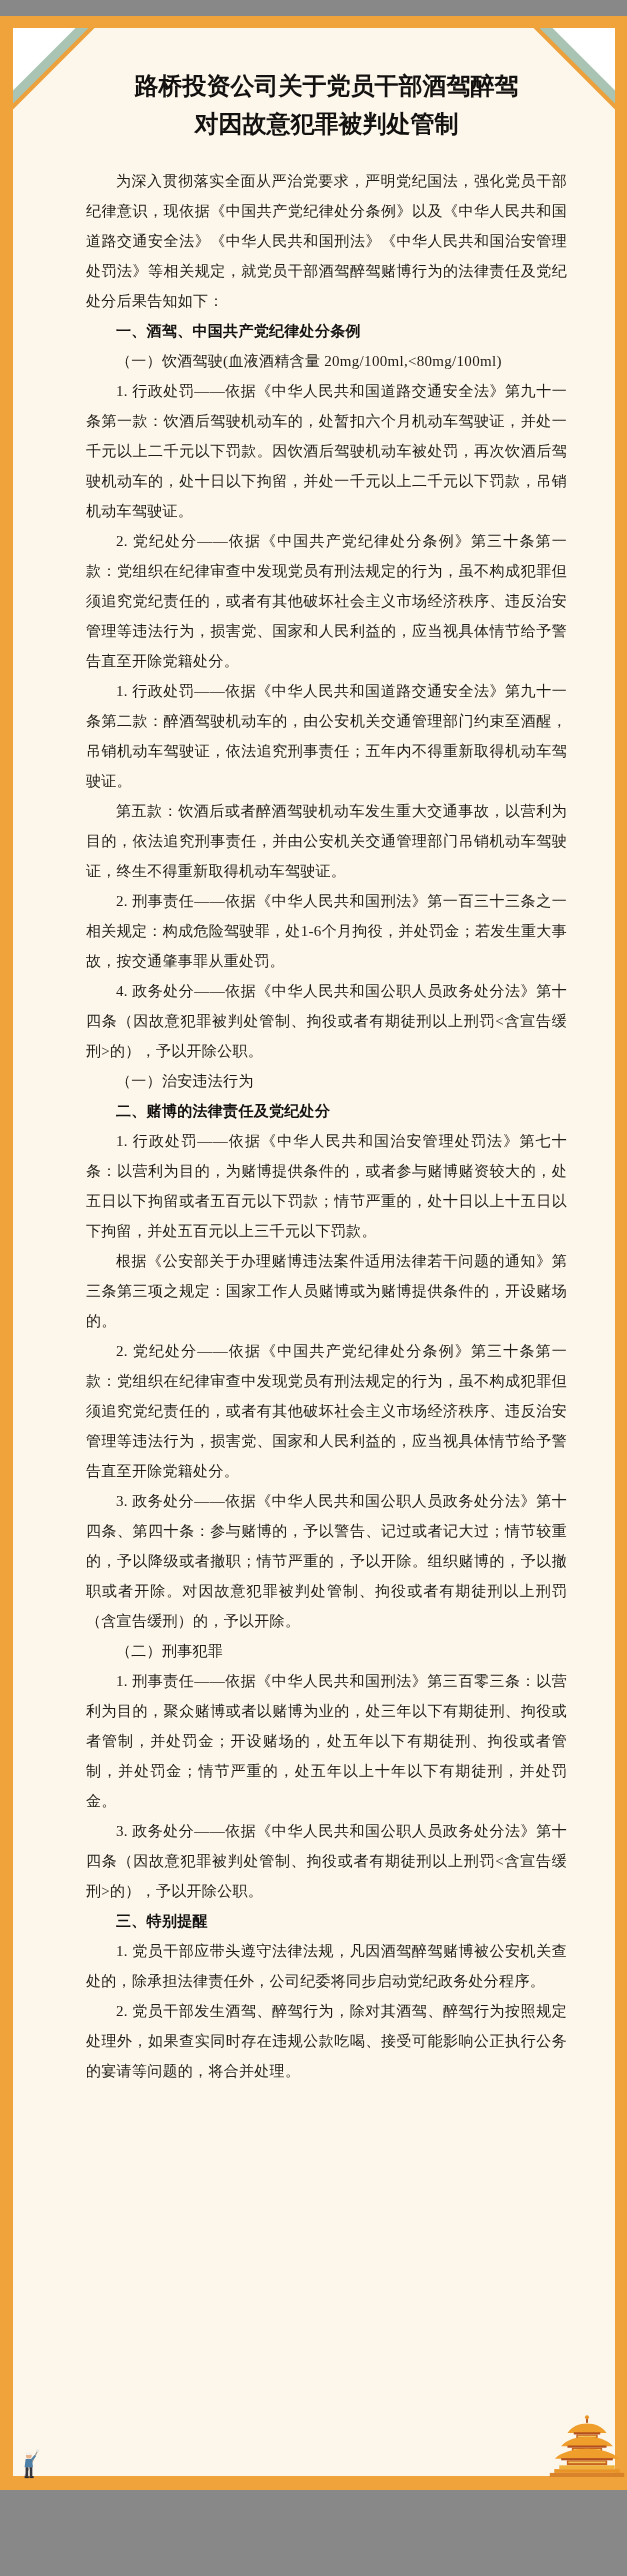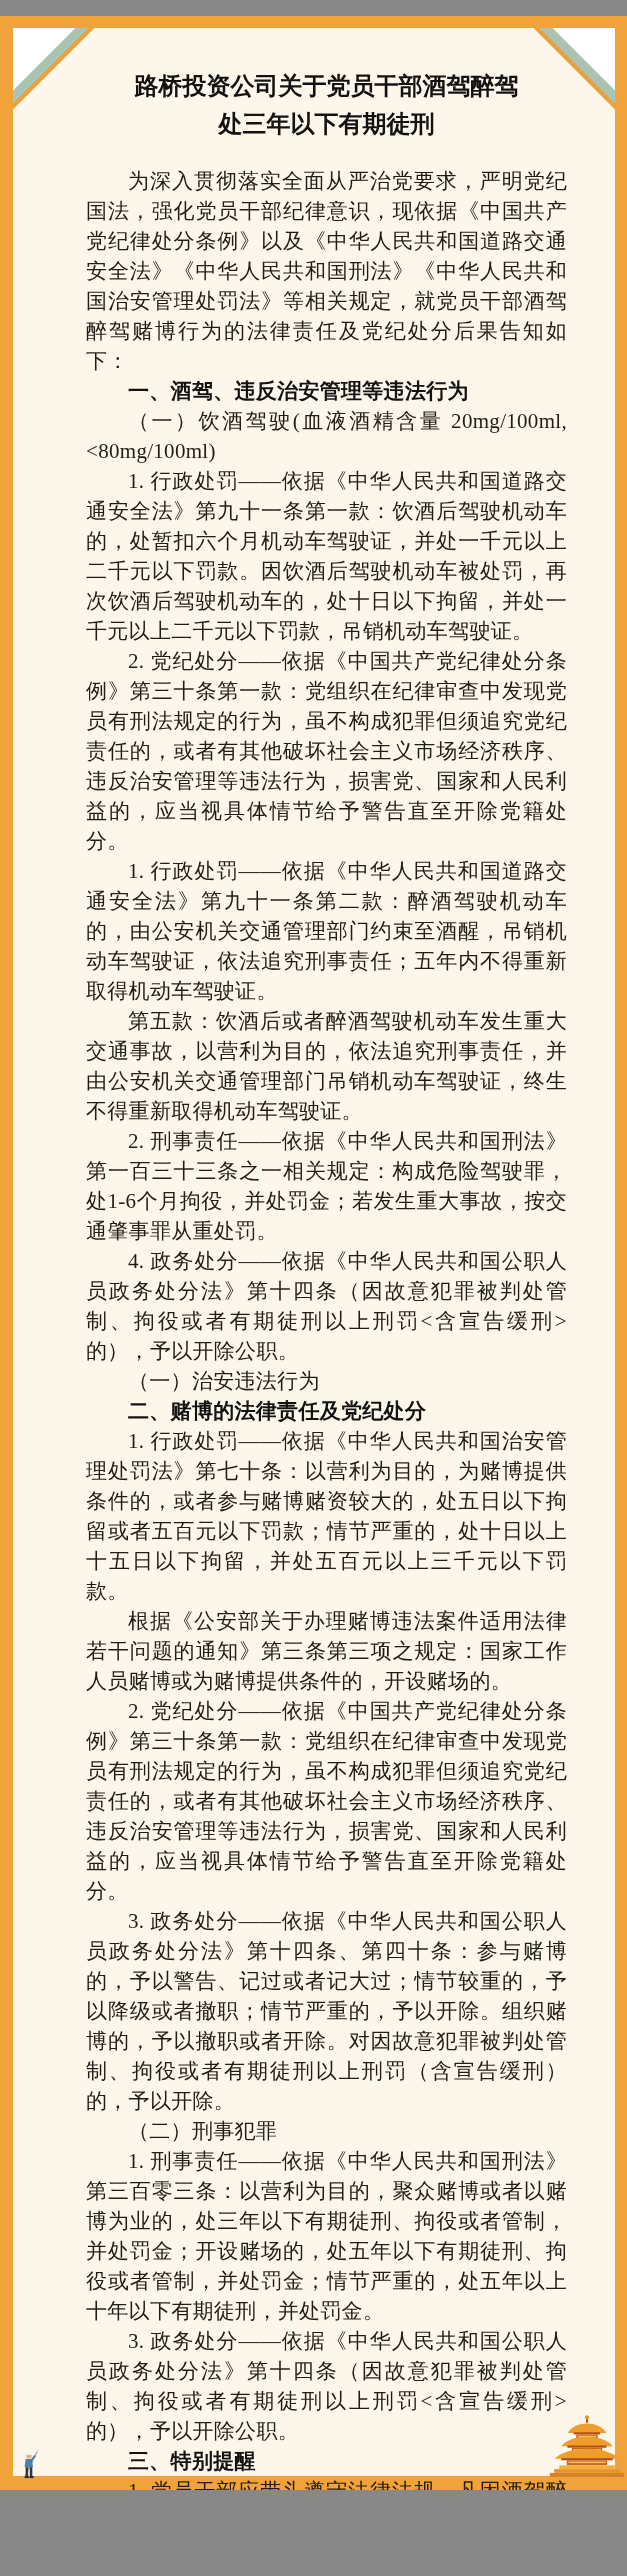--- a/index.html
+++ b/index.html
@@ -38,21 +38,21 @@
     font-size:24px;
     line-height:38px;
     font-weight:bold;
     color:#141210;
     margin:0 0 23px 0;
   }
   .doc-title .title-line { display:block; }
 
   .doc-body p.para {
     margin:0;
-    font-size:21px;
+    font-size:15px;
     line-height:30px;
     text-indent:2em;
     text-align:justify;
     letter-spacing:0.3px;
   }
   .doc-body p.h1 {
     font-weight:bold;
     font-family:"Liberation Sans","DejaVu Sans",sans-serif;
     color:#141210;
   }
@@ -74,26 +74,26 @@
     </div>
     <div class="corner corner-tr">
       <div class="layer l-orange"></div>
       <div class="layer l-green"></div>
       <div class="layer l-white"></div>
     </div>
 
     <div class="content">
       <h1 class="doc-title">
           <span class="title-line">路桥投资公司关于党员干部酒驾醉驾</span>
-          <span class="title-line">处三年以下有期徒刑</span>
+          <span class="title-line">对因故意犯罪被判处管制</span>
         </h1>
 
       <div class="doc-body">
           <p class="para body">为深入贯彻落实全面从严治党要求，严明党纪国法，强化党员干部纪律意识，现依据《中国共产党纪律处分条例》以及《中华人民共和国道路交通安全法》《中华人民共和国刑法》《中华人民共和国治安管理处罚法》等相关规定，就党员干部酒驾醉驾赌博行为的法律责任及党纪处分后果告知如下：</p>
-          <p class="para h1">一、酒驾、违反治安管理等违法行为</p>
+          <p class="para h1">一、酒驾、中国共产党纪律处分条例</p>
           <p class="para h2">（一）饮酒驾驶(血液酒精含量 20mg/100ml,&lt;80mg/100ml)</p>
           <p class="para body">1. 行政处罚——依据《中华人民共和国道路交通安全法》第九十一条第一款：饮酒后驾驶机动车的，处暂扣六个月机动车驾驶证，并处一千元以上二千元以下罚款。因饮酒后驾驶机动车被处罚，再次饮酒后驾驶机动车的，处十日以下拘留，并处一千元以上二千元以下罚款，吊销机动车驾驶证。</p>
           <p class="para body">2. 党纪处分——依据《中国共产党纪律处分条例》第三十条第一款：党组织在纪律审查中发现党员有刑法规定的行为，虽不构成犯罪但须追究党纪责任的，或者有其他破坏社会主义市场经济秩序、违反治安管理等违法行为，损害党、国家和人民利益的，应当视具体情节给予警告直至开除党籍处分。</p>
           <p class="para body">1. 行政处罚——依据《中华人民共和国道路交通安全法》第九十一条第二款：醉酒驾驶机动车的，由公安机关交通管理部门约束至酒醒，吊销机动车驾驶证，依法追究刑事责任；五年内不得重新取得机动车驾驶证。</p>
           <p class="para body">第五款：饮酒后或者醉酒驾驶机动车发生重大交通事故，以营利为目的，依法追究刑事责任，并由公安机关交通管理部门吊销机动车驾驶证，终生不得重新取得机动车驾驶证。</p>
           <p class="para body">2. 刑事责任——依据《中华人民共和国刑法》第一百三十三条之一相关规定：构成危险驾驶罪，处1-6个月拘役，并处罚金；若发生重大事故，按交通肇事罪从重处罚。</p>
           <p class="para body">4. 政务处分——依据《中华人民共和国公职人员政务处分法》第十四条（因故意犯罪被判处管制、拘役或者有期徒刑以上刑罚&lt;含宣告缓刑&gt;的），予以开除公职。</p>
           <p class="para h2">（一）治安违法行为</p>
           <p class="para h1">二、赌博的法律责任及党纪处分</p>
           <p class="para body">1. 行政处罚——依据《中华人民共和国治安管理处罚法》第七十条：以营利为目的，为赌博提供条件的，或者参与赌博赌资较大的，处五日以下拘留或者五百元以下罚款；情节严重的，处十日以上十五日以下拘留，并处五百元以上三千元以下罚款。</p>

